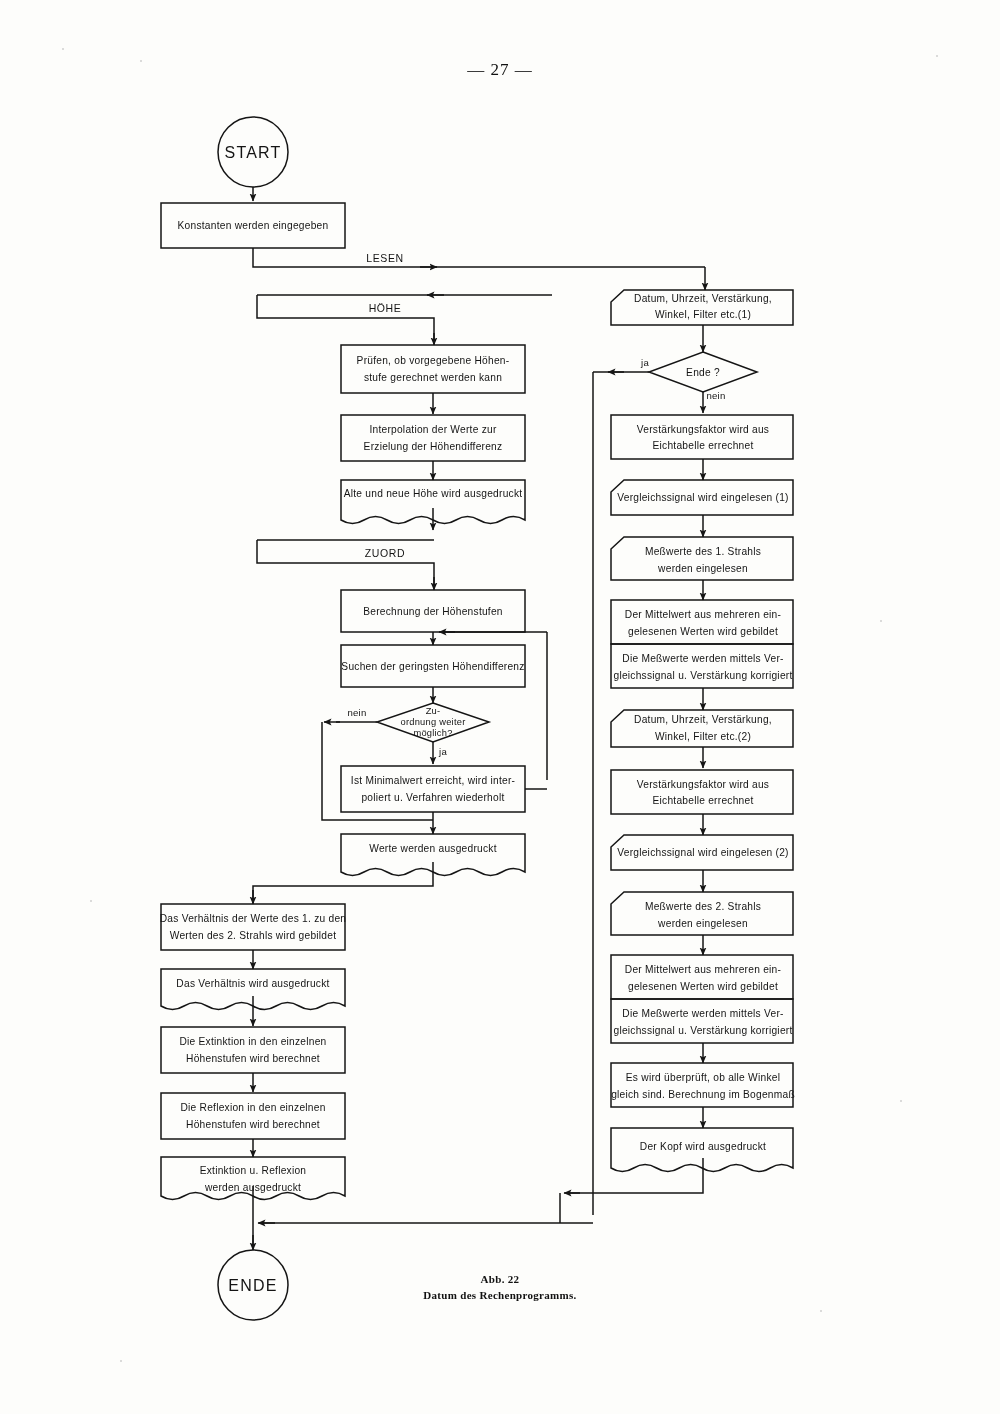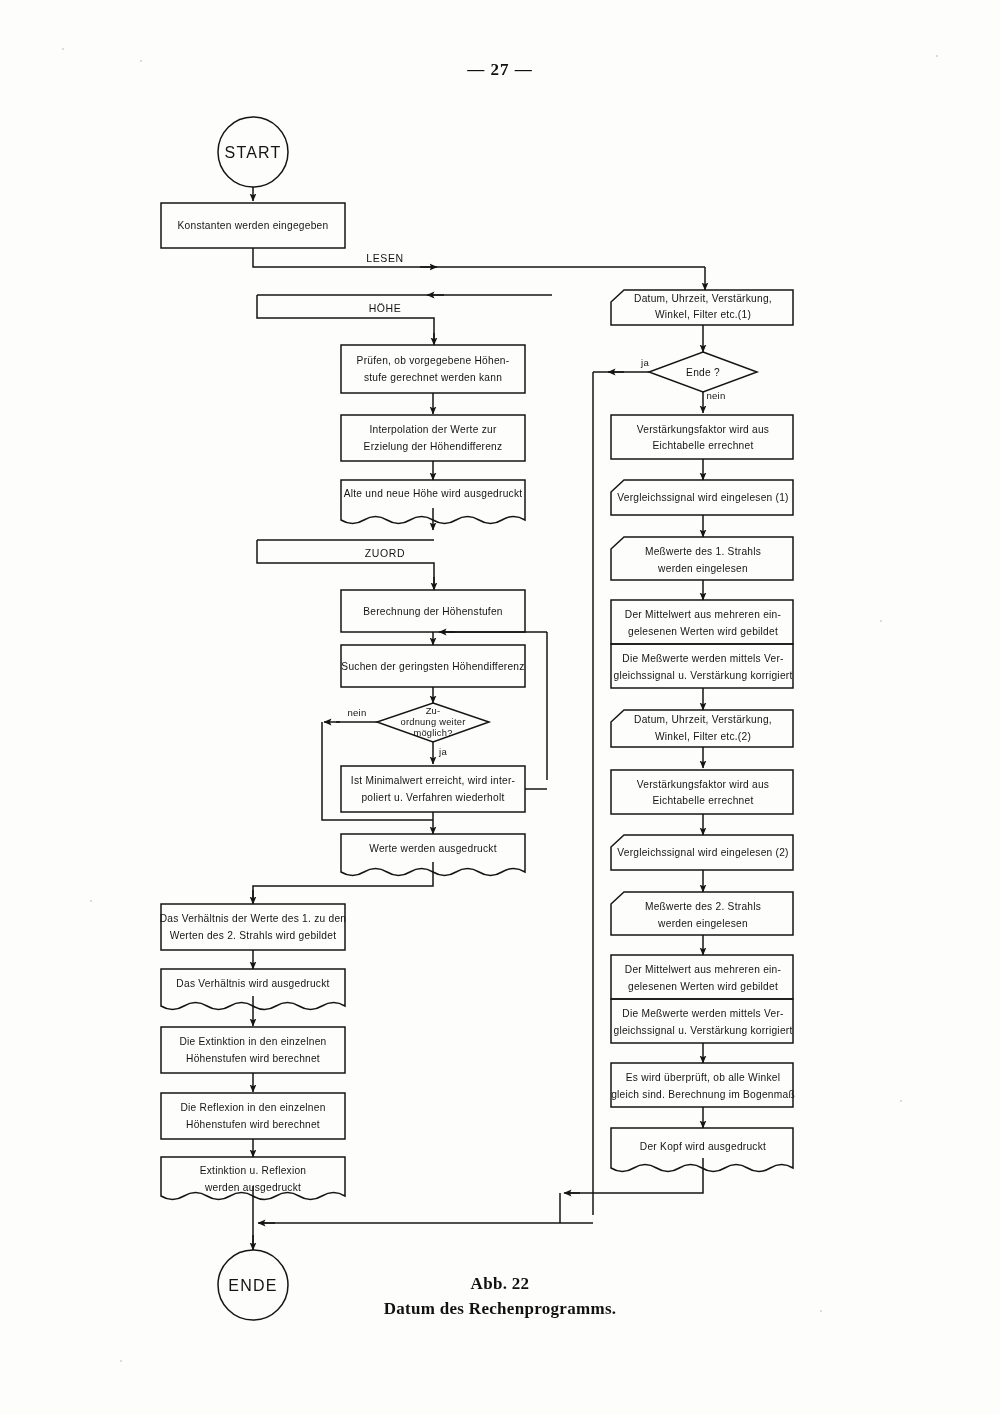--- a/index.html
+++ b/index.html
@@ -26,26 +26,26 @@
   .connlabel{
     font-family:"Liberation Sans", sans-serif;
     font-size:10.5px;fill:#141414;text-anchor:middle;letter-spacing:.6px;
   }
   .edgelabel{
     font-family:"Liberation Sans", sans-serif;
     font-size:9.6px;fill:#141414;text-anchor:middle;letter-spacing:.2px;
   }
   .pagenum{
     position:absolute;top:60px;left:0;width:1000px;text-align:center;
-    font-family:"Liberation Serif", serif;font-size:17px;font-weight:bold;
+    font-family:"Liberation Serif", serif;font-size:17px;font-weight:normal;
     letter-spacing:1px;color:#111;
   }
   .caption{
     position:absolute;left:330px;top:1272px;width:340px;text-align:center;
-    font-family:"Liberation Serif", serif;font-size:17px;font-weight:bold;
+    font-family:"Liberation Serif", serif;font-size:11px;font-weight:bold;
     line-height:1.45;color:#111;letter-spacing:.3px;
   }
   .shape{fill:none;stroke:#151515;stroke-width:1.5;}
   .line{stroke:#151515;stroke-width:1.5;fill:none;}
   .speck{position:absolute;background:#cfcfcf;border-radius:50%;}
 </style>
 </head>
 <body>
 
 <div id="page">

